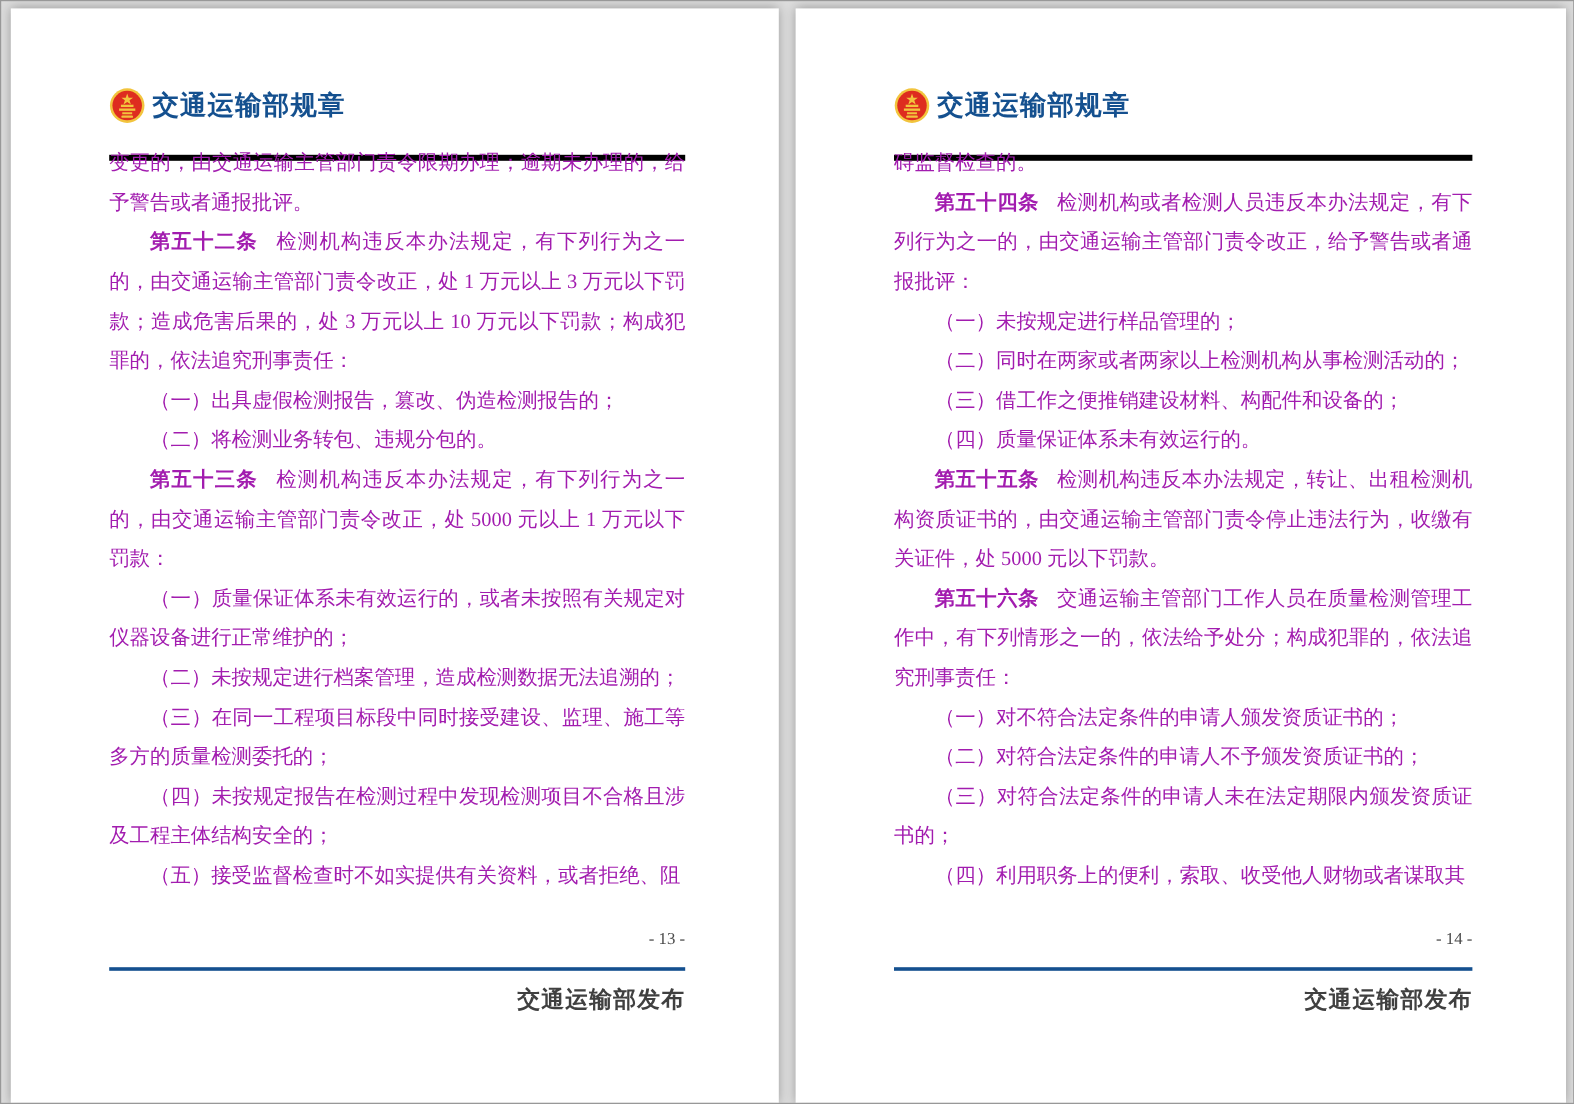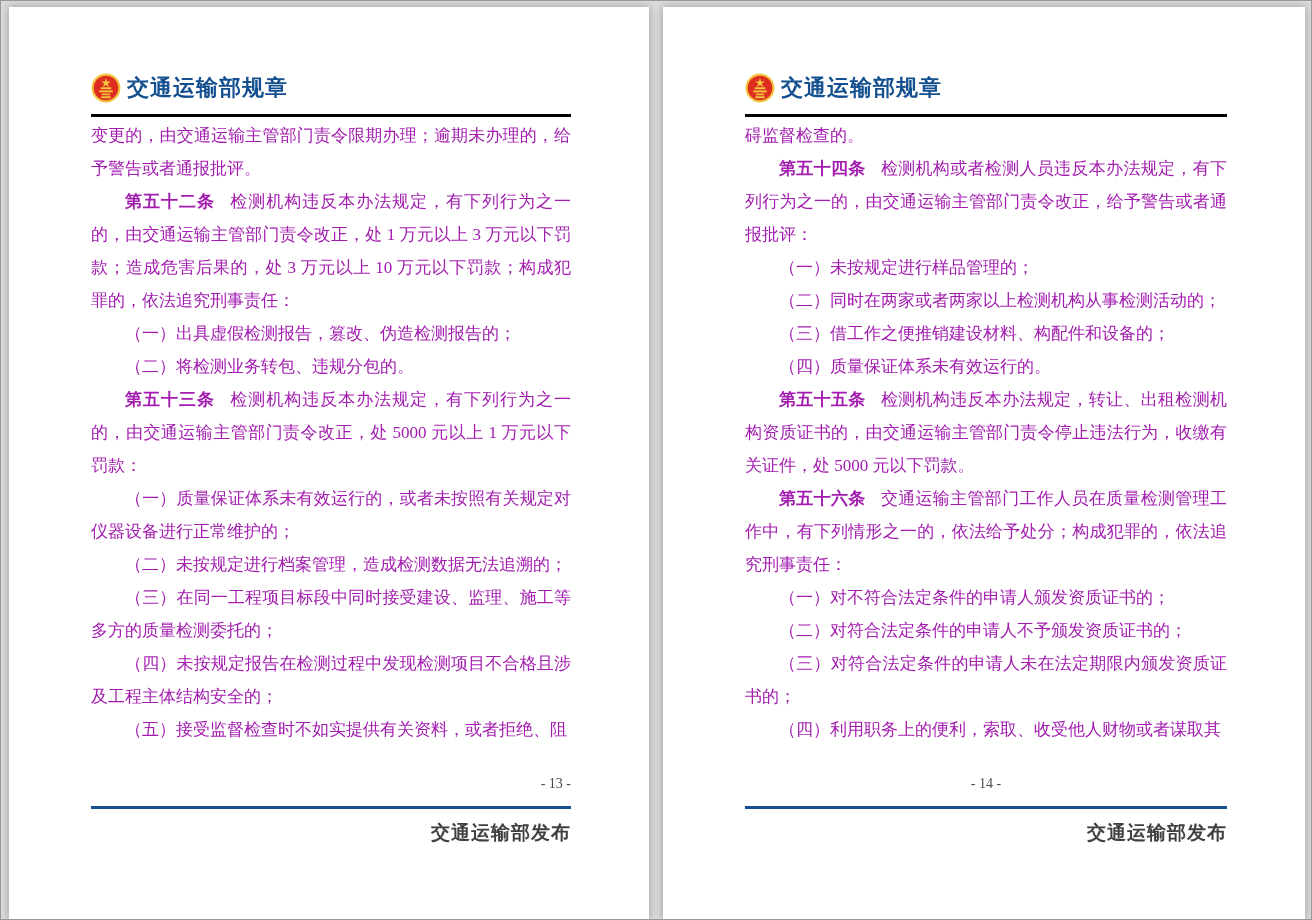--- a/index.html
+++ b/index.html
@@ -11,21 +11,21 @@
   .page{
     position:absolute;top:6px;height:912px;background:#ffffff;
     box-shadow:0 0 9px rgba(0,0,0,0.32);
   }
   .page-left{left:8px;width:640px;}
   .page-right{left:662px;width:642px;}
 
   .page-header{
     position:absolute;top:66px;left:82px;right:78px;
     display:flex;align-items:center;gap:6px;
-    border-bottom:3px solid #000000;padding-bottom:11px;
+    border-bottom:5px solid #000000;padding-bottom:26px;
   }
   .emblem{width:30px;height:30px;flex:0 0 auto;display:inline-block;}
   .header-title{
     font-family:"Liberation Sans","DejaVu Sans",sans-serif;
     font-weight:bold;font-size:22px;color:#14508f;letter-spacing:1px;
     white-space:nowrap;line-height:30px;
   }
 
   .page-body{
     position:absolute;top:112px;left:82px;right:78px;height:640px;
@@ -34,21 +34,21 @@
   }
   .para{margin:0;text-justify:inter-ideograph;}
   .para.indent{text-indent:2em;}
   .article-head{font-weight:bold;margin-right:0.9em;margin-top:16px;}
 
   .page-number{
     position:absolute;top:766px;left:82px;right:78px;
     font-size:14px;color:#4a4a4a;line-height:22px;
   }
   .page-left .page-number{text-align:right;}
-  .page-right .page-number{text-align:center;}
+  .page-right .page-number{text-align:right;}
 
   .page-footer{
     position:absolute;top:799px;left:82px;right:78px;
     border-top:3px solid #14508f;padding-top:11px;text-align:right;
   }
   .publisher{
     font-family:"Liberation Sans","DejaVu Sans",sans-serif;
     font-weight:bold;font-size:19px;color:#404040;letter-spacing:1px;
   }
 </style>

